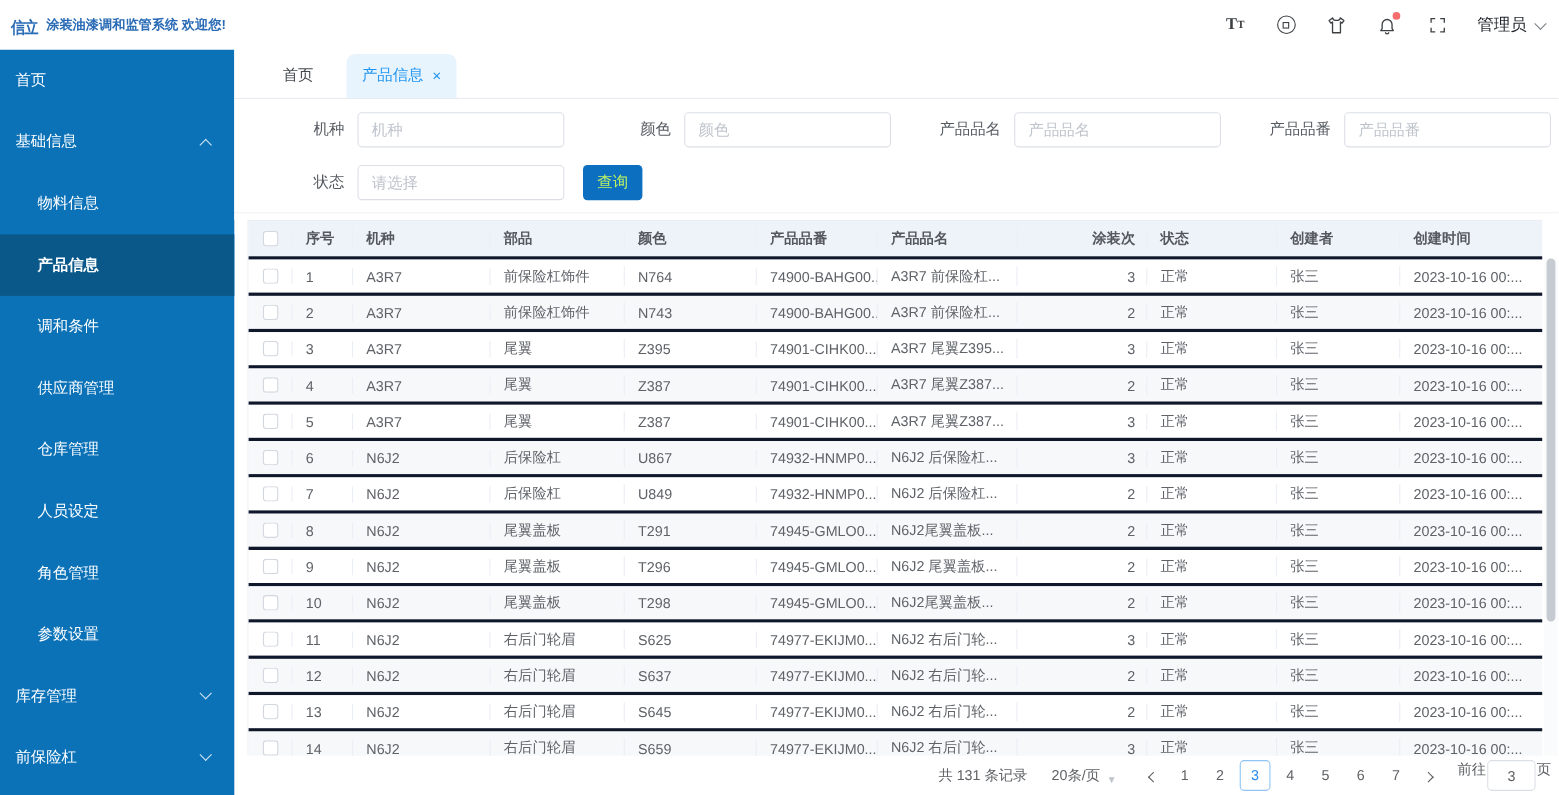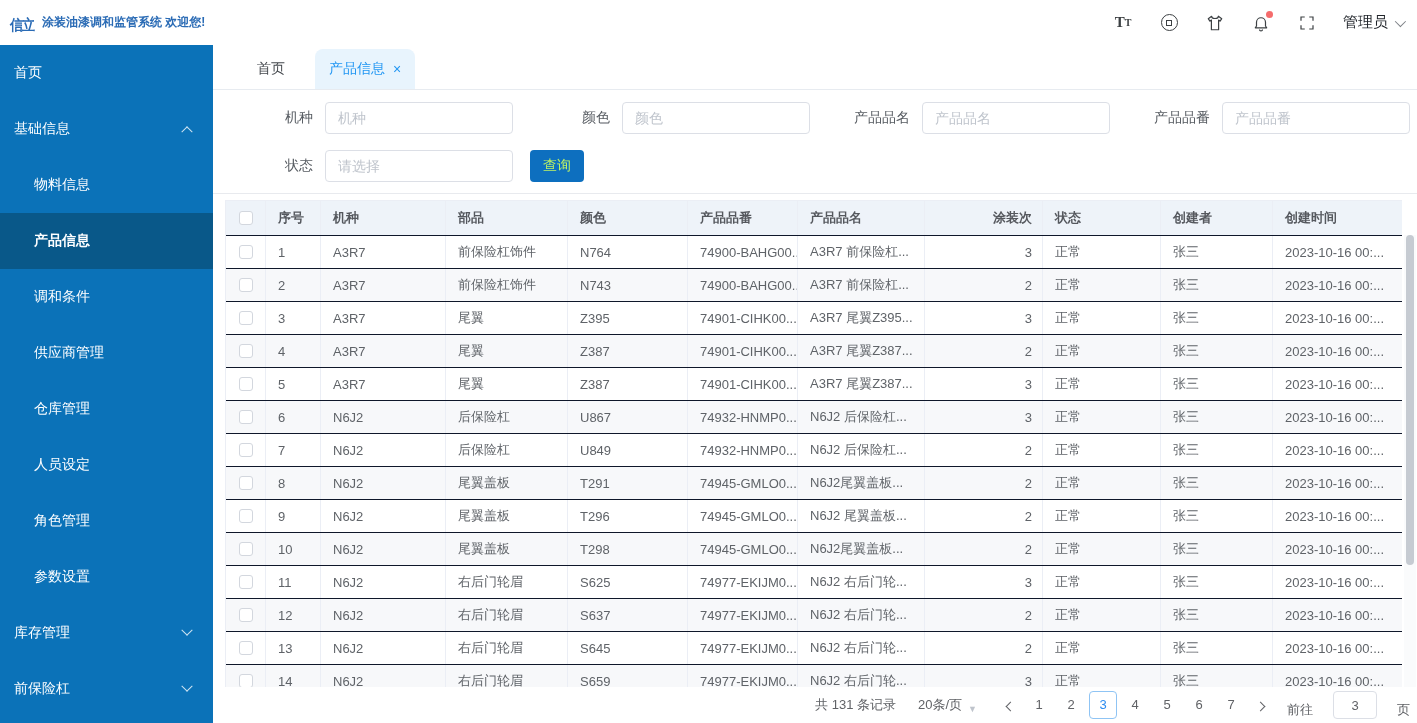--- a/index.html
+++ b/index.html
@@ -67,21 +67,21 @@
   .g5 { left:40px; }  .g5 .lbl { width:60px; }
   .search-btn { position:absolute; top:60px; left:317px; height:32px; padding:0 13px;
     background:#0d6fbf; color:#bef264; font-size:14px; border:none; border-radius:4px; cursor:pointer;
     font-family:"Liberation Sans","DejaVu Sans",sans-serif; }
   .divider { height:1px; background:#e8eaee; }
   .gap7 { height:6px; background:#fff; }
 
   
   .table-viewport { position:relative; height:487px; overflow:hidden; padding:0 0 0 12px; }
   .tbl { width:1177px; border-top:1px solid #ebeef5; border-left:1px solid #ebeef5; }
-  .tr { display:flex; height:33px; border-bottom:1px solid #0f172a; background:#fff; }
+  .tr { display:flex; height:33px; border-bottom:3px solid #0f172a; background:#fff;align-items:center; }
   .tr.head { height:35px; background:#eef3f9; }
   .tr.stripe { background:#f7f8fa; }
   .td { padding:0 10px 0 12px; font-size:13px; color:#5f6368; display:flex; align-items:center;
     border-right:1px solid #ebeef5; overflow:hidden; white-space:nowrap; }
   .tr.head .td { color:#55585e; font-weight:bold; }
   .td.num { justify-content:flex-end; }
   .c0 { width:40px; justify-content:center; padding:0; }
   .c1 { width:55px; } .c2 { width:125px; } .c3 { width:122px; } .c4 { width:120px; }
   .c5 { width:110px; } .c6 { width:127px; } .c7 { width:118px; } .c8 { width:118px; }
   .c9 { width:112px; } .c10 { flex:1; border-right:none; }
@@ -99,21 +99,21 @@
   .pg-caret { font-size:9px; color:#bfc4cc; }
   .pg-arrow { width:26px; text-align:center; cursor:pointer; color:#606266; font-size:13px; }
   .pg-arrow .ch { display:inline-block; width:7px; height:7px; border-left:1.6px solid #606266;
     border-bottom:1.6px solid #606266; }
   .pg-arrow.prev .ch { transform:rotate(45deg); }
   .pg-arrow.next .ch { transform:rotate(225deg); }
   .pg-pages { display:flex; align-items:center; }
   .pg-page { min-width:28px; height:28px; line-height:28px; text-align:center; margin:0 2px;
     cursor:pointer; border-radius:4px; }
   .pg-page.active { color:#2d8cf0; border:1px solid #8fc4f4; background:#fff; line-height:26px; }
-  .pg-goto { display:flex; align-items:flex-end; margin-left:14px; gap:20px; }
+  .pg-goto { display:flex; align-items:flex-start; margin-left:14px; gap:1px; }
   .pg-goto input { width:44px; height:28px; border:1px solid #dcdfe6; border-radius:4px;
     text-align:center; font-size:13px; color:#606266; outline:none;
     font-family:"Liberation Sans","DejaVu Sans",sans-serif; }
 </style>
 </head>
 <body>
 
 <div class="app-header">
   <div class="brand">
     <span class="logo">信立</span>

